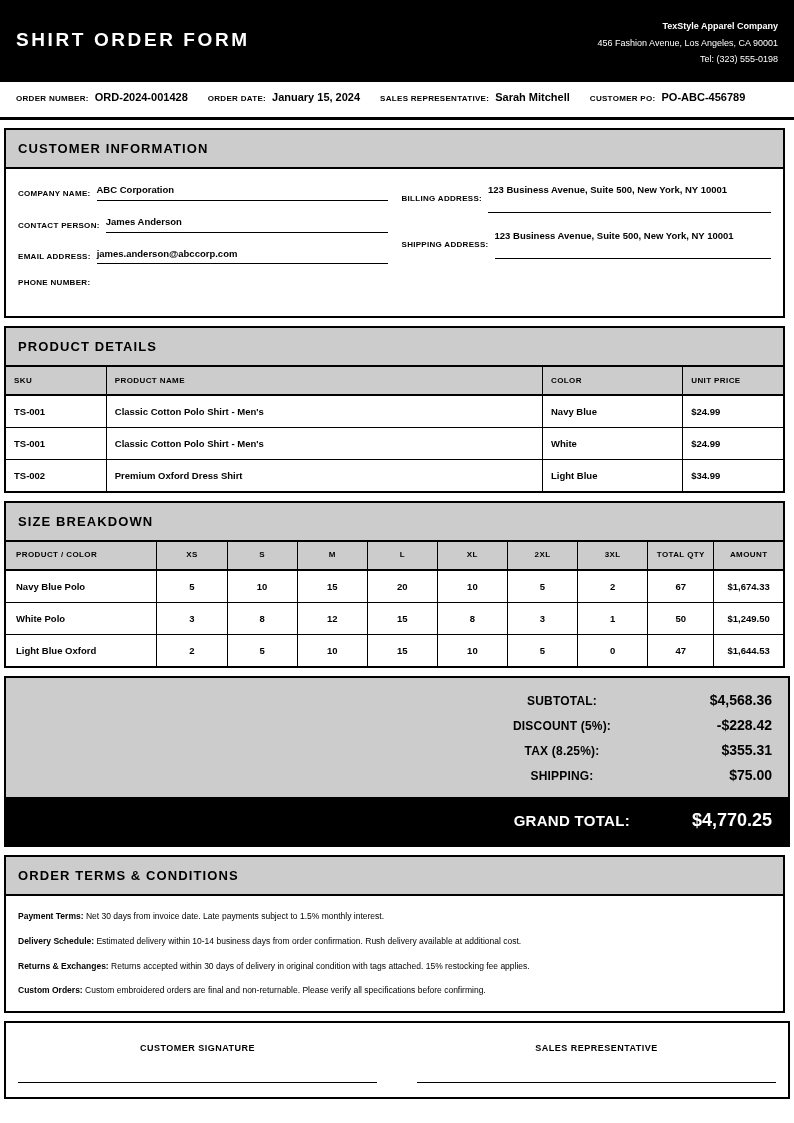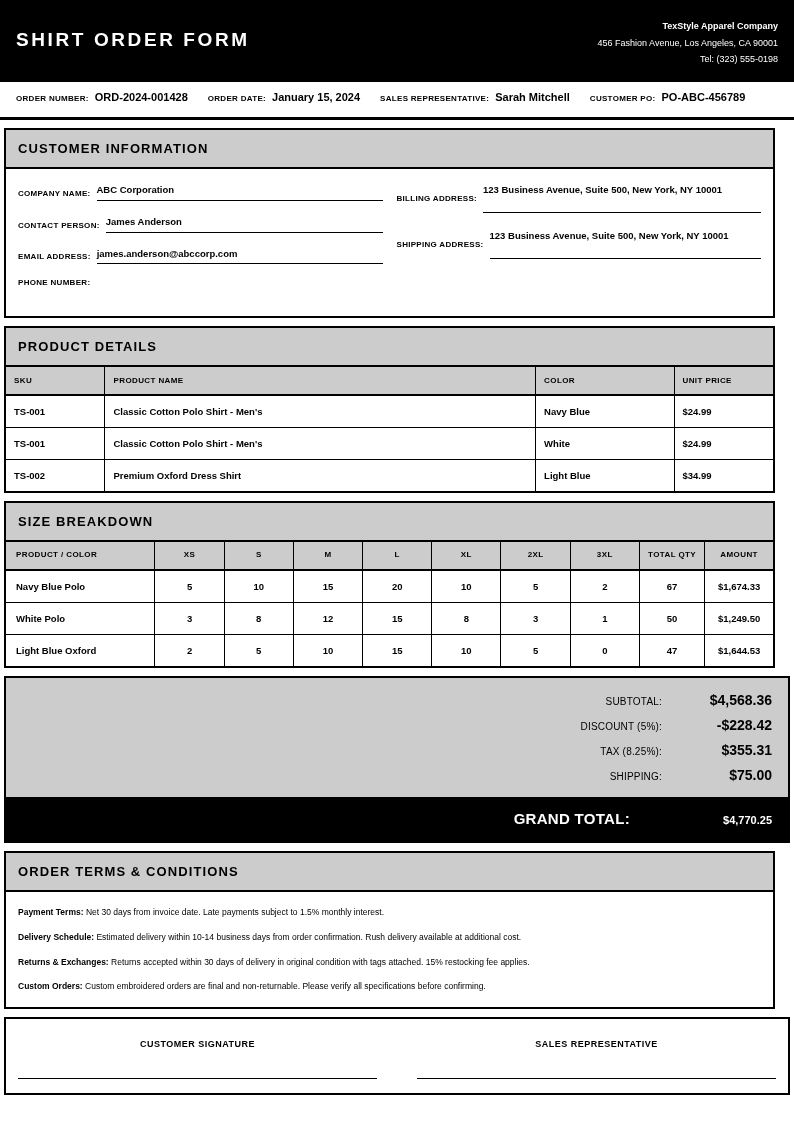--- a/index.html
+++ b/index.html
@@ -55,21 +55,21 @@
     letter-spacing: 0.3px;
     white-space: nowrap;
   }
   .meta-value {
     font-size: 11px;
     font-weight: bold;
     white-space: nowrap;
   }
 
   
-  .section { margin: 8px 19px 0 4px; }
+  .section { margin: 8px 9px 0 4px; }
   .section-head {
     background: #cccccc;
     border: 2px solid #000;
     border-bottom: none;
     padding: 11px 12px;
     font-size: 13px;
     font-weight: bold;
     letter-spacing: 1.1px;
   }
   .section-body {
@@ -140,23 +140,23 @@
     padding: 14px 16px 14px 0;
   }
   .total-row {
     display: flex;
     justify-content: flex-end;
     align-items: baseline;
     margin-bottom: 9px;
   }
   .total-row:last-child { margin-bottom: 0; }
   .total-label {
-    font-size: 10px;
-    font-weight: normal;
-    text-align: right;
+    font-size: 12px;
+    font-weight: bold;
+    text-align: center;
     width: 200px;
     letter-spacing: 0.2px;
   }
   .total-amount {
     font-size: 14px;
     font-weight: bold;
     text-align: right;
     width: 110px;
   }
   .grand-bar {
@@ -169,21 +169,21 @@
     gap: 32px;
   }
   .grand-label {
     font-size: 15px;
     font-weight: bold;
     text-align: right;
     width: 200px;
     letter-spacing: 0.3px;
   }
   .grand-amount {
-    font-size: 11px;
+    font-size: 18px;
     font-weight: bold;
     text-align: right;
     width: 110px;
   }
 
   
   .terms-body { padding: 14px 12px 12px 12px; }
   .term-line {
     font-size: 8.5px;
     line-height: 1.5;

